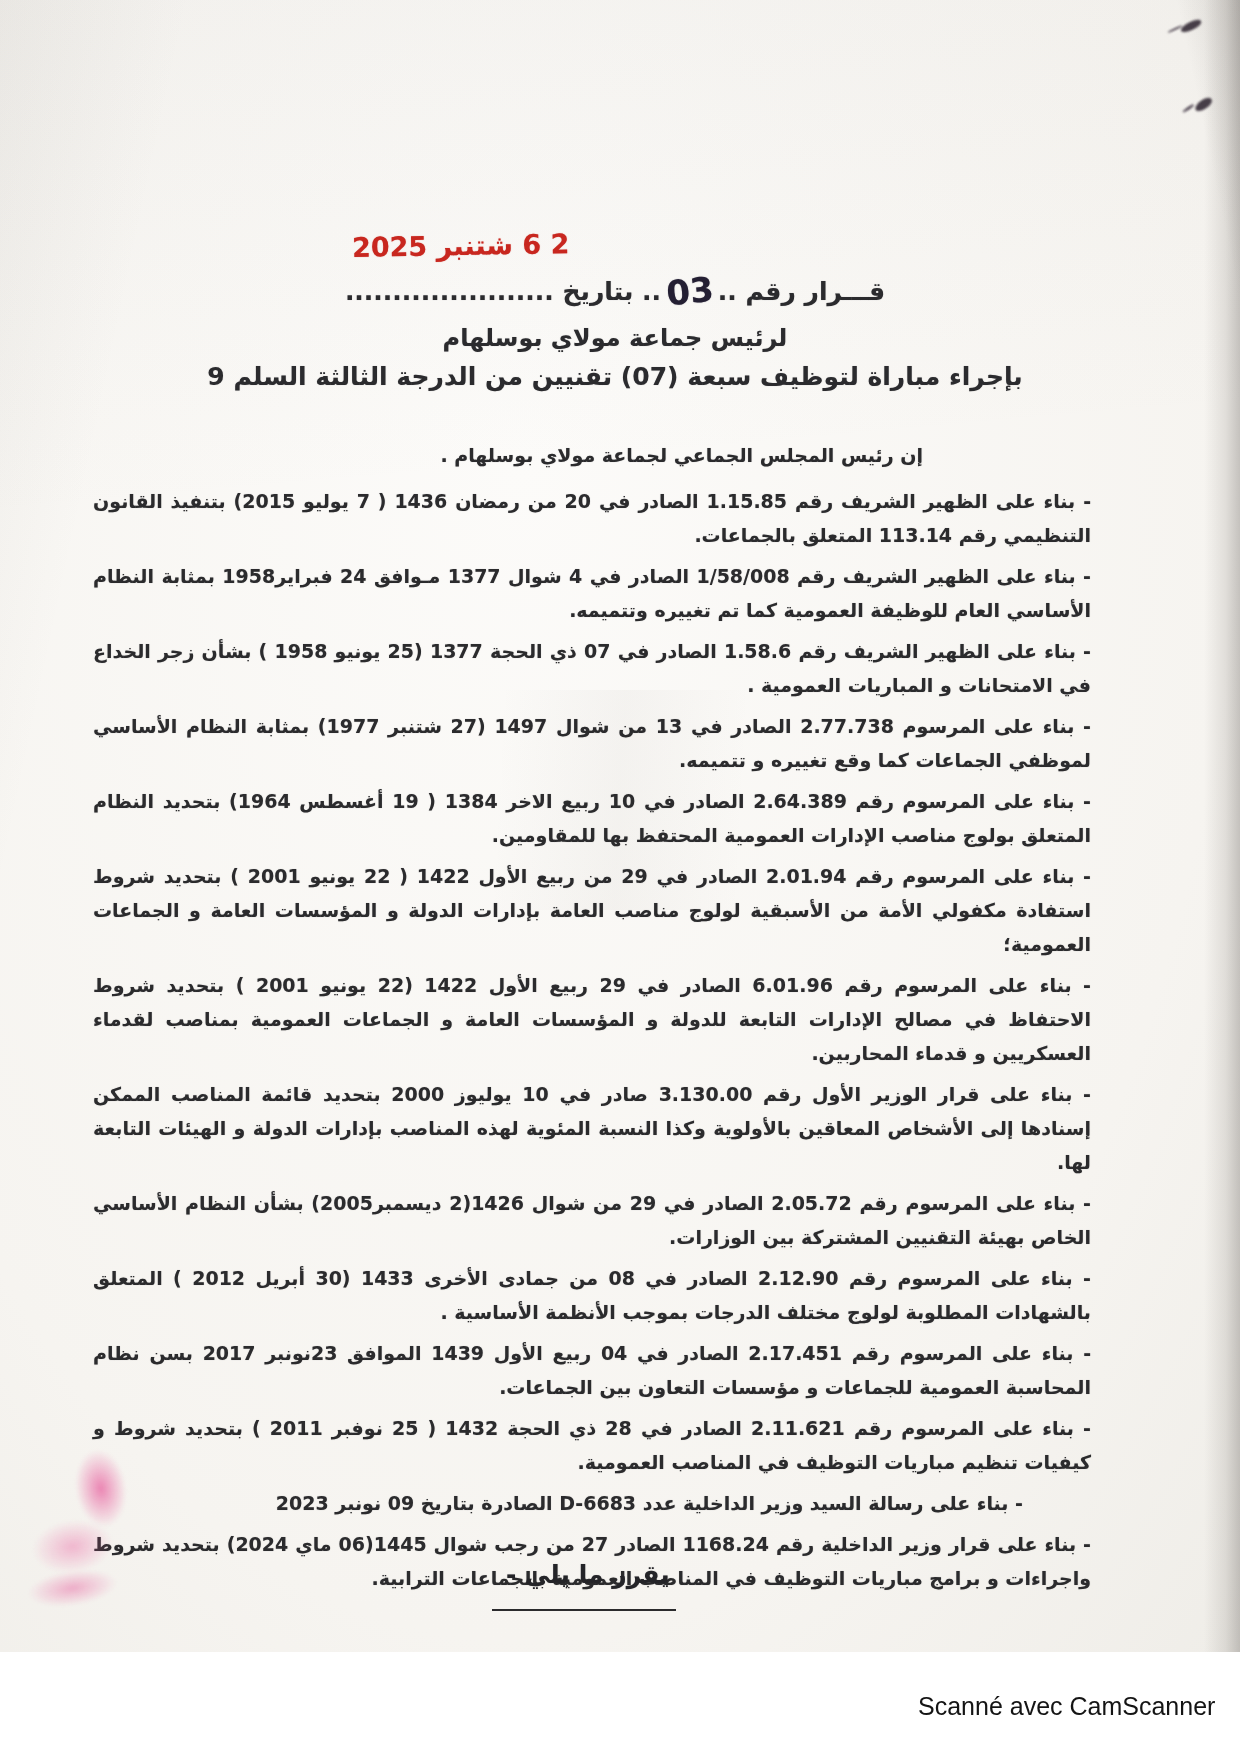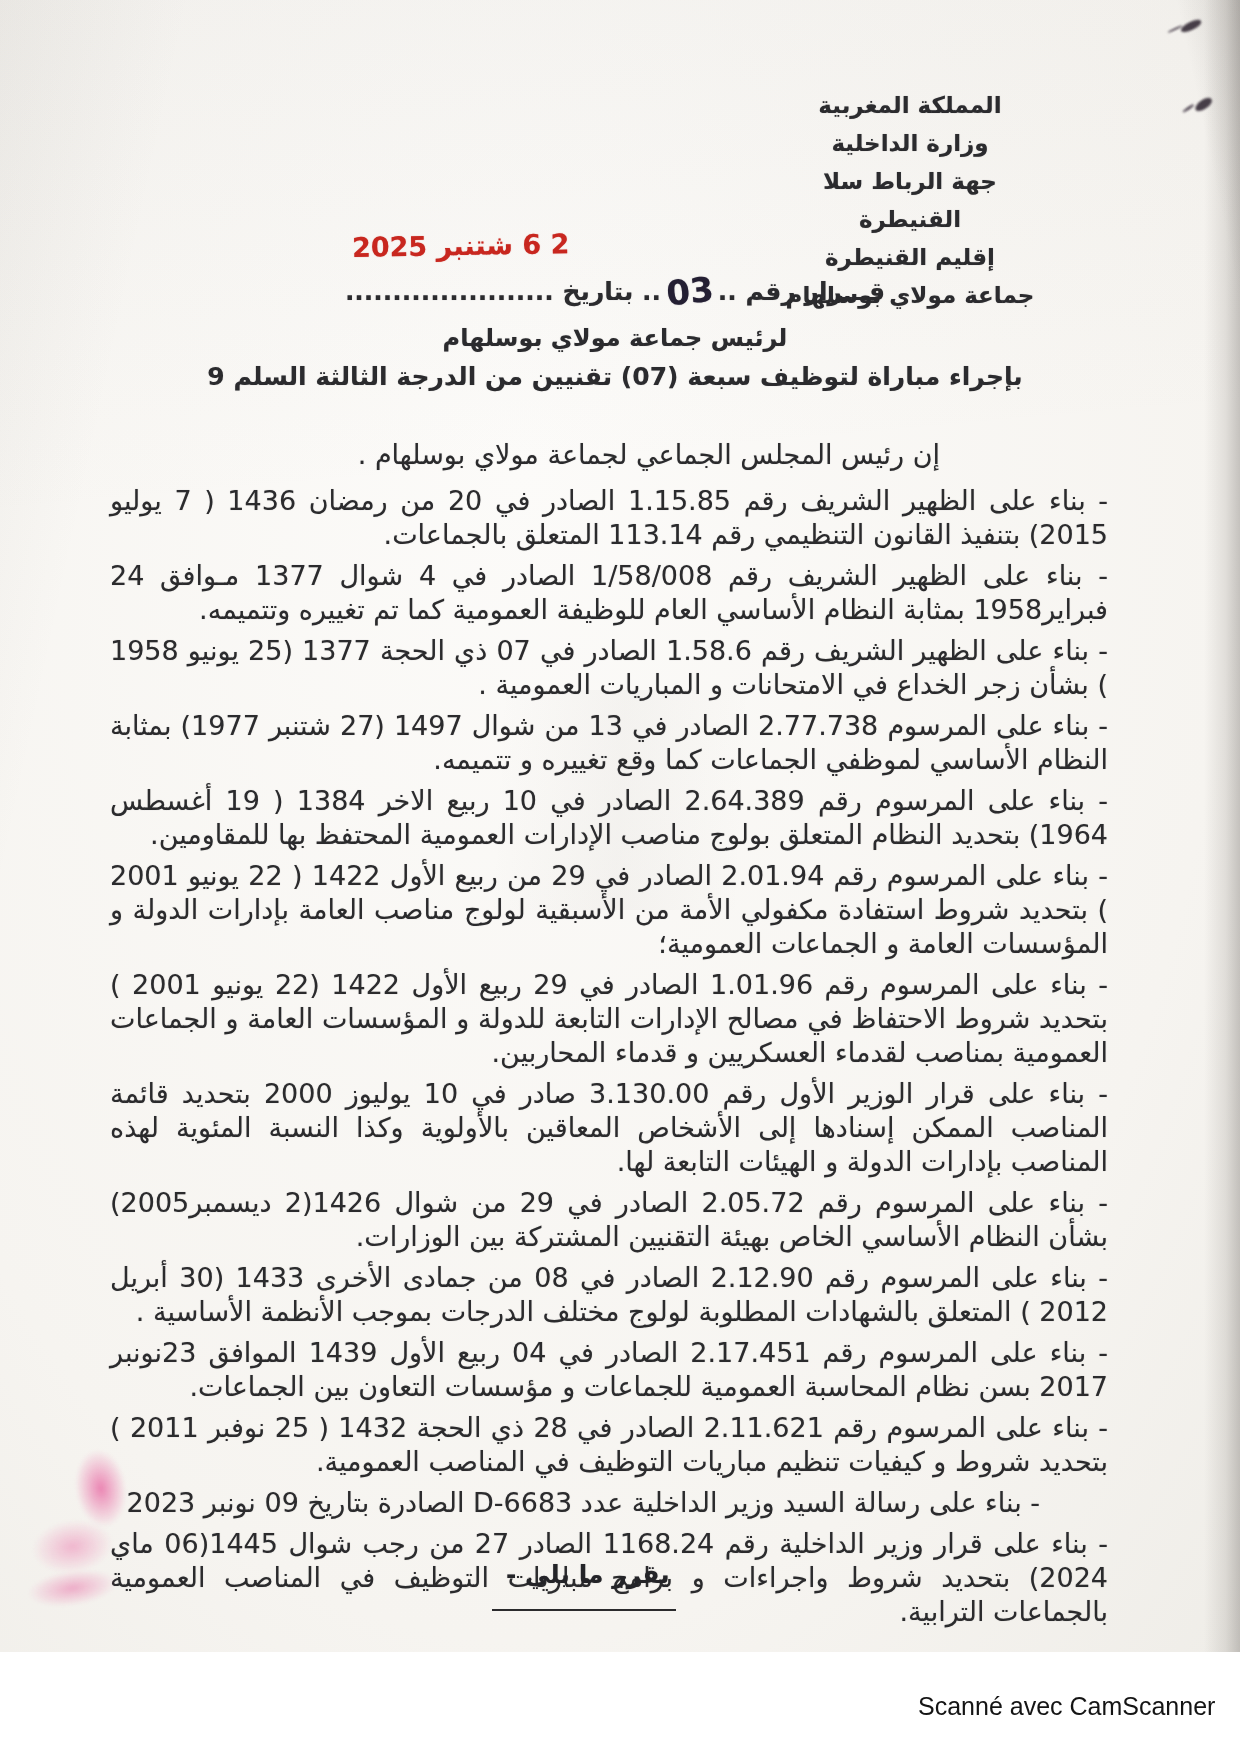--- a/index.html
+++ b/index.html
@@ -54,24 +54,25 @@
   .decision-line .dots{letter-spacing:1.5px;font-weight:bold;}
   .handwritten{
     display:inline-block;font-size:34px;font-weight:bold;color:#241f33;
     transform:rotate(-6deg) translateY(3px);margin:0 -4px;
     text-shadow:0 0 1px rgba(20,16,40,0.5);
   }
   .addressee{font-size:24px;font-weight:600;margin-top:16px;}
   .subject{font-size:25px;font-weight:700;margin-top:10px;}
   
   .doc-body{
-    position:absolute;top:438px;right:132px;width:998px;
+    position:absolute;top:438px;right:149px;width:998px;
     direction:rtl;text-align:justify;
-    font-size:27px;line-height:34px;color:#2b2b2d;
+    font-size:19px;line-height:34px;color:#2b2b2d;
     text-shadow:0 0 1px rgba(30,30,35,0.3);
+    font-weight:bold;
   }
   .intro{margin:0 168px 12px 0;padding:0;}
   .clause{margin:0 0 7px 0;padding:0;}
   .clause.indent{margin-right:68px;}
   
   .resolution{
     position:absolute;top:1560px;left:492px;
     direction:rtl;font-size:25px;font-weight:bold;color:#242428;
     border-bottom:2.5px solid #2b2b2d;padding:0 6px 20px 14px;
     text-shadow:0 0 1px rgba(30,30,35,0.35);
@@ -95,27 +96,20 @@
 </head>
 <body>
 
 <div class="paper">
 
   <div class="edge-shade"></div>
   <div class="crease"></div>
   <div class="corner-mark mark1"></div>
   <div class="corner-mark mark2"></div>
 
-  <div class="letterhead">
-    <div>المملكة المغربية</div>
-    <div>وزارة الداخلية</div>
-    <div>جهة الرباط سلا القنيطرة</div>
-    <div>إقليم القنيطرة</div>
-    <div>جماعة مولاي بوسلهام</div>
-  </div>
 
   <div class="date-stamp">2 6 شتنبر 2025</div>
 
   <div class="title-block">
     <div class="decision-line">
       <span>قـــرار رقم</span>
       <span class="dots">..</span>
       <span class="handwritten">03</span>
       <span class="dots">..</span>
       <span>بتاريخ</span>
@@ -126,21 +120,21 @@
   </div>
 
   <div class="doc-body">
     <p class="intro">إن رئيس المجلس الجماعي لجماعة مولاي بوسلهام .</p>
     <p class="clause">- بناء على الظهير الشريف رقم 1.15.85 الصادر في 20 من رمضان 1436 ( 7 يوليو 2015) بتنفيذ القانون التنظيمي رقم 113.14 المتعلق بالجماعات.</p>
     <p class="clause">- بناء على الظهير الشريف رقم 1/58/008 الصادر في 4 شوال 1377 مـوافق 24 فبراير1958 بمثابة النظام الأساسي العام للوظيفة العمومية كما تم تغييره وتتميمه.</p>
     <p class="clause">- بناء على الظهير الشريف رقم 1.58.6 الصادر في 07 ذي الحجة 1377 (25 يونيو 1958 ) بشأن زجر الخداع في الامتحانات و المباريات العمومية .</p>
     <p class="clause">- بناء على المرسوم 2.77.738 الصادر في 13 من شوال 1497 (27 شتنبر 1977) بمثابة النظام الأساسي لموظفي الجماعات كما وقع تغييره و تتميمه.</p>
     <p class="clause">- بناء على المرسوم رقم 2.64.389 الصادر في 10 ربيع الاخر 1384 ( 19 أغسطس 1964) بتحديد النظام المتعلق بولوج مناصب الإدارات العمومية المحتفظ بها للمقاومين.</p>
     <p class="clause">- بناء على المرسوم رقم 2.01.94 الصادر في 29 من ربيع الأول 1422 ( 22 يونيو 2001 ) بتحديد شروط استفادة مكفولي الأمة من الأسبقية لولوج مناصب العامة بإدارات الدولة و المؤسسات العامة و الجماعات العمومية؛</p>
-    <p class="clause">- بناء على المرسوم رقم 1.01.96 الصادر في 29 ربيع الأول 1422 (22 يونيو 2001 ) بتحديد شروط الاحتفاظ في مصالح الإدارات التابعة للدولة و المؤسسات العامة و الجماعات العمومية بمناصب لقدماء العسكريين و قدماء المحاربين.</p>
+    <p class="clause">- بناء على المرسوم رقم 6.01.96 الصادر في 29 ربيع الأول 1422 (22 يونيو 2001 ) بتحديد شروط الاحتفاظ في مصالح الإدارات التابعة للدولة و المؤسسات العامة و الجماعات العمومية بمناصب لقدماء العسكريين و قدماء المحاربين.</p>
     <p class="clause">- بناء على قرار الوزير الأول رقم 3.130.00 صادر في 10 يوليوز 2000 بتحديد قائمة المناصب الممكن إسنادها إلى الأشخاص المعاقين بالأولوية وكذا النسبة المئوية لهذه المناصب بإدارات الدولة و الهيئات التابعة لها.</p>
     <p class="clause">- بناء على المرسوم رقم 2.05.72 الصادر في 29 من شوال 1426(2 ديسمبر2005) بشأن النظام الأساسي الخاص بهيئة التقنيين المشتركة بين الوزارات.</p>
     <p class="clause">- بناء على المرسوم رقم 2.12.90 الصادر في 08 من جمادى الأخرى 1433 (30 أبريل 2012 ) المتعلق بالشهادات المطلوبة لولوج مختلف الدرجات بموجب الأنظمة الأساسية .</p>
     <p class="clause">- بناء على المرسوم رقم 2.17.451 الصادر في 04 ربيع الأول 1439 الموافق 23نونبر 2017 بسن نظام المحاسبة العمومية للجماعات و مؤسسات التعاون بين الجماعات.</p>
     <p class="clause">- بناء على المرسوم رقم 2.11.621 الصادر في 28 ذي الحجة 1432 ( 25 نوفبر 2011 ) بتحديد شروط و كيفيات تنظيم مباريات التوظيف في المناصب العمومية.</p>
     <p class="clause indent">- بناء على رسالة السيد وزير الداخلية عدد D-6683 الصادرة بتاريخ 09 نونبر 2023</p>
     <p class="clause">- بناء على قرار وزير الداخلية رقم 1168.24 الصادر 27 من رجب شوال 1445(06 ماي 2024) بتحديد شروط واجراءات و برامج مباريات التوظيف في المناصب العمومية بالجماعات الترابية.</p>
   </div>
 
   <div class="resolution">يقرر ما يلي -</div>

